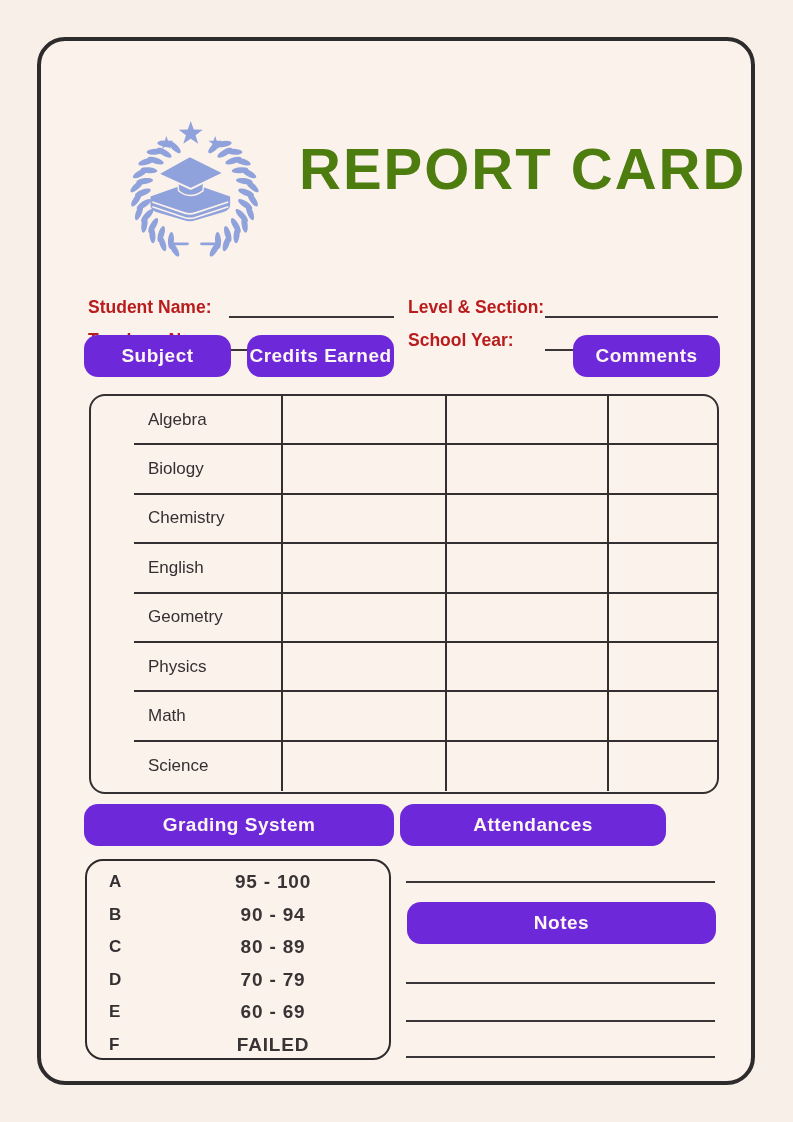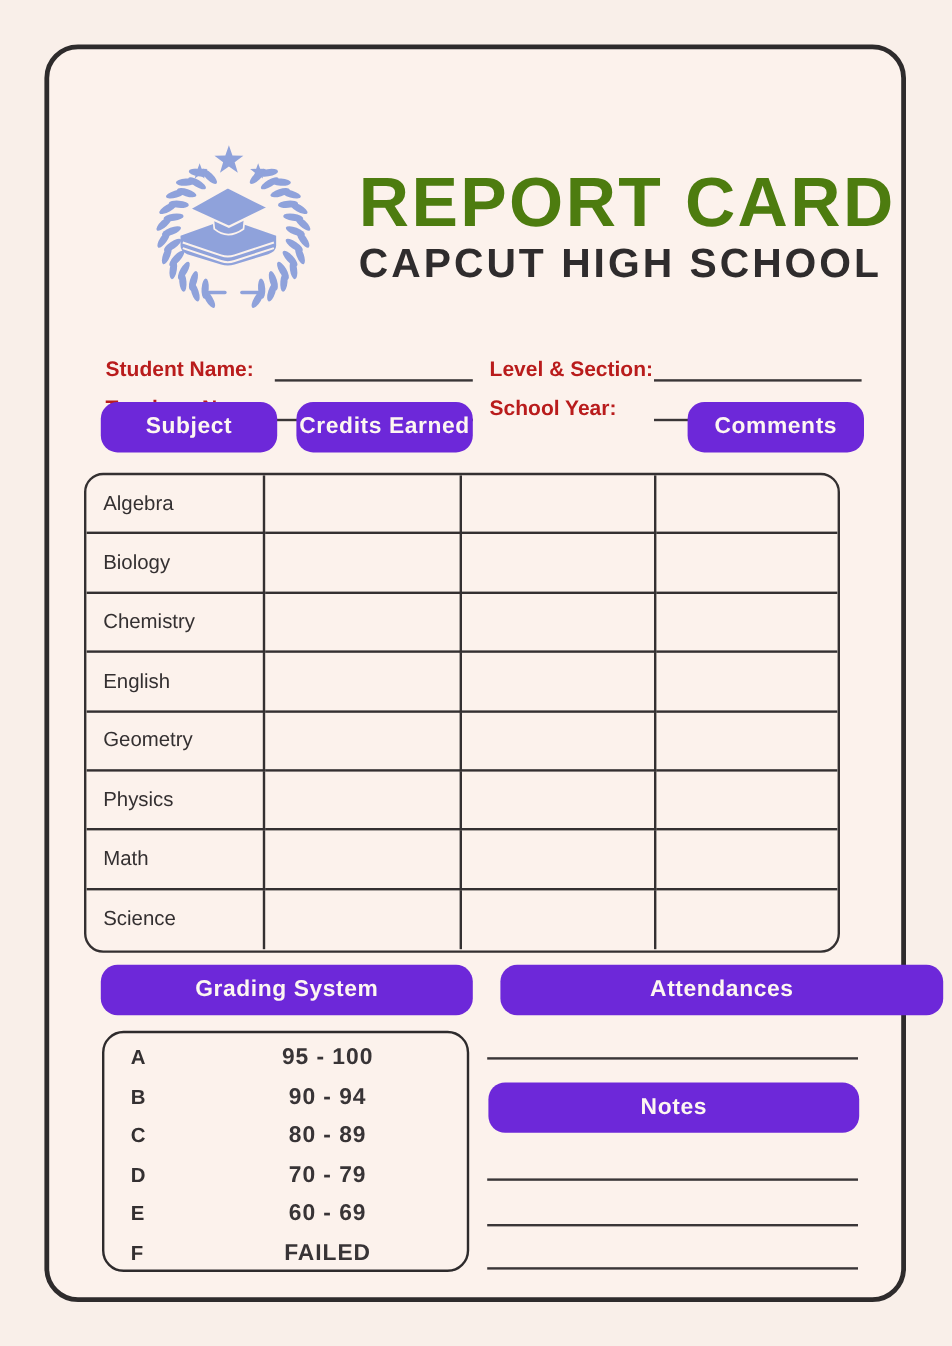--- a/index.html
+++ b/index.html
@@ -123,39 +123,38 @@
       <path fill="none" stroke="#fcf2ec" stroke-width="1.8" d="M27,90 L61,101.5 Q67,103.5 73,101.5 L108,90"></path>
       <path fill="none" stroke="#fcf2ec" stroke-width="1.8" d="M27,95 L61,106.5 Q67,108.5 73,106.5 L108,95"></path>
     </g>
     <g>
       <path fill="#8fa2db" stroke="#fcf2ec" stroke-width="1.5" d="M53,58 L83,58 L81,78 Q67,88 55,78 Z"></path>
       <path fill="#8fa2db" stroke="#fcf2ec" stroke-width="2" d="M33,60 L67,41 L103,59 L68,76 Z"></path>
     </g>
   </svg>
 
   <div class="title-main">REPORT CARD</div>
-  <div class="title-sub">CAPCUT HIGH SCHOOL</div>
 
   <div class="info-label" style="left:47px;top:256px;">Student Name:</div>
   <div class="info-line" style="left:188px;top:275px;width:165px;"></div>
 
   <div class="info-label" style="left:367px;top:256px;">Level &amp; Section:</div>
   <div class="info-line" style="left:504px;top:275px;width:173px;"></div>
 
   <div class="info-label" style="left:47px;top:289px;">Teachers Name:</div>
   <div class="info-line" style="left:188px;top:308px;width:165px;"></div>
 
   <div class="info-label" style="left:367px;top:289px;">School Year:</div>
   <div class="info-line" style="left:504px;top:308px;width:173px;"></div>
 
   <div class="pill" style="left:43px;top:294px;width:147px;">Subject</div>
   <div class="pill" style="left:206px;top:294px;width:147px;">Credits Earned</div>
   <div class="pill" style="left:532px;top:294px;width:147px;">Comments</div>
 
-  <div class="table" style="left:29px;top:353px;">
+  <div class="table" style="left:48px;top:353px;padding-left:43px;">
     <div class="trow">
       <div class="tcell subj">Algebra</div>
       <div class="tcell"></div>
       <div class="tcell"></div>
       <div class="tcell"></div>
     </div>
     <div class="trow">
       <div class="tcell subj">Biology</div>
       <div class="tcell"></div>
       <div class="tcell"></div>
@@ -193,21 +192,21 @@
     </div>
     <div class="trow">
       <div class="tcell subj">Science</div>
       <div class="tcell"></div>
       <div class="tcell"></div>
       <div class="tcell"></div>
     </div>
   </div>
 
   <div class="pill" style="left:43px;top:763px;width:310px;">Grading System</div>
-  <div class="pill" style="left:376px;top:763px;width:369px;">Attendances</div>
+  <div class="pill" style="left:359px;top:763px;width:266px;">Attendances</div>
 
   <div class="grading-box" style="left:44px;top:818px;">
     <div class="grow">
       <span class="grade-letter">A</span>
       <span class="grade-range">95 - 100</span>
     </div>
     <div class="grow">
       <span class="grade-letter">B</span>
       <span class="grade-range">90 - 94</span>
     </div>

